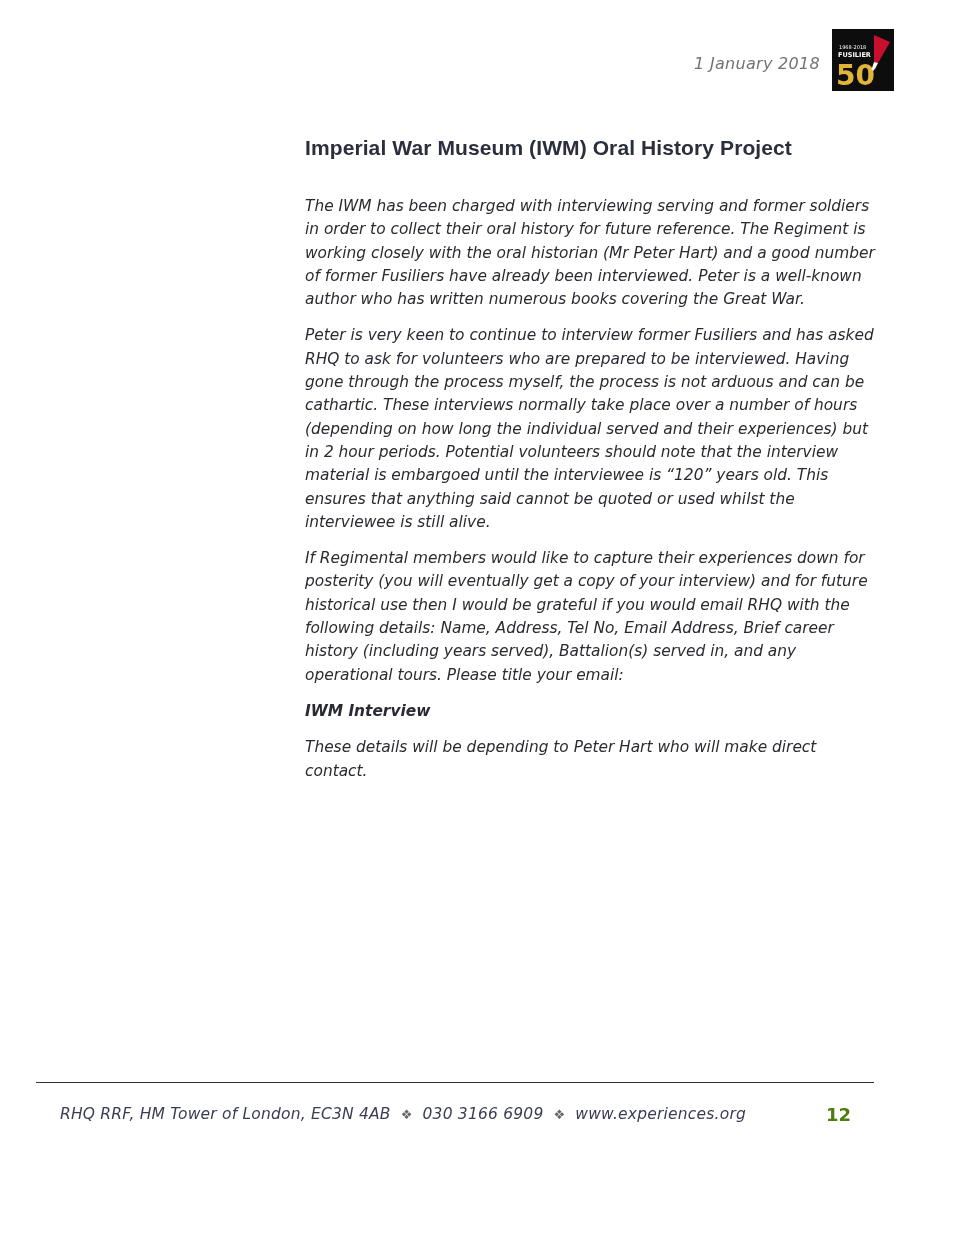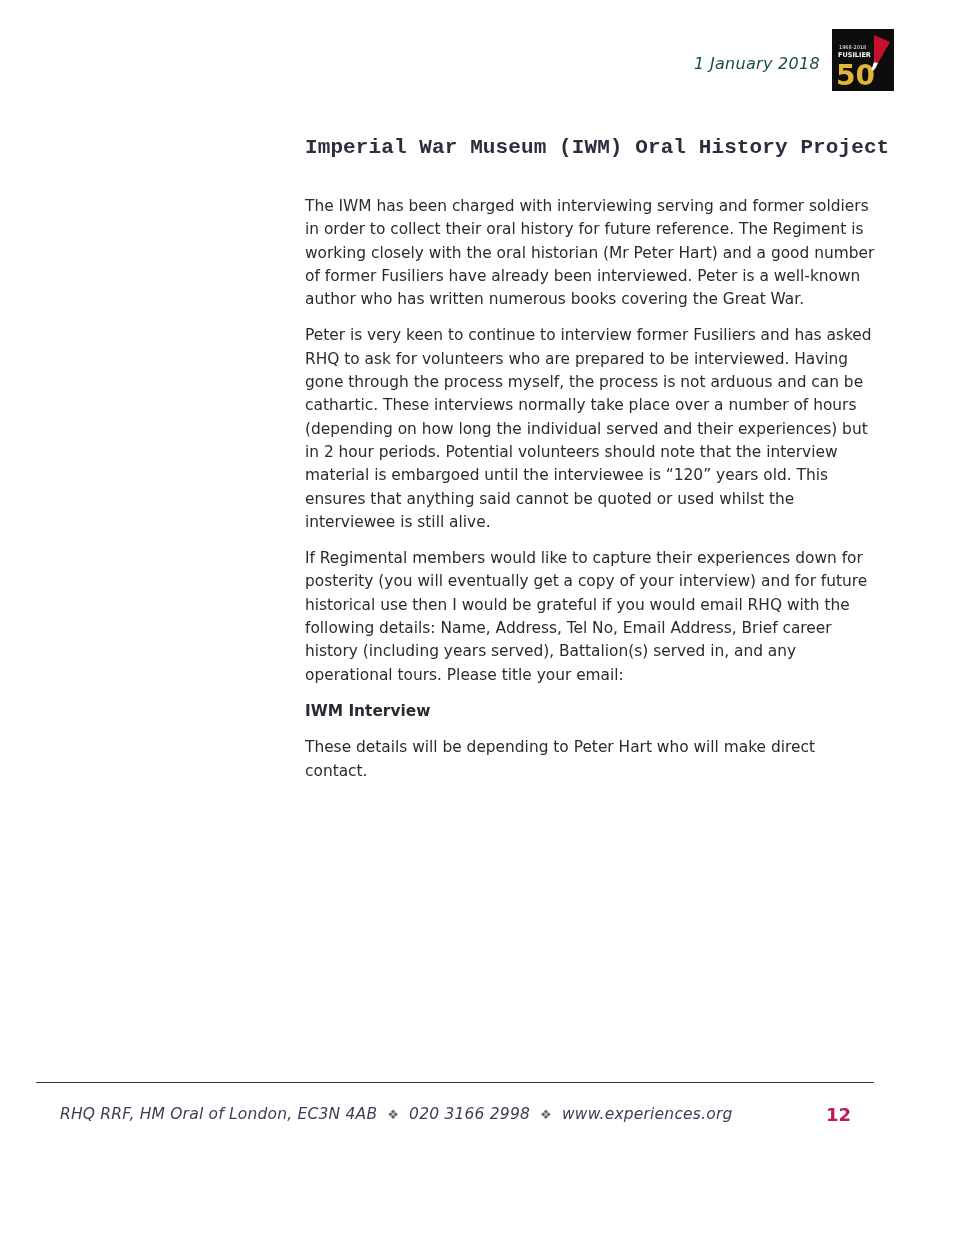--- a/index.html
+++ b/index.html
@@ -1,34 +1,34 @@
 <!DOCTYPE html>
 <html><head>
 <meta charset="utf-8">
 <style>
   html, body { margin: 0; padding: 0; background: #ffffff; }
   body { width: 960px; height: 1242px; position: relative; overflow: hidden;
          font-family: "DejaVu Sans", sans-serif; color: #2a2a33; }
   .date { position: absolute; left: 640px; top: 54px; width: 180px; text-align: right;
           font-family: "DejaVu Sans", sans-serif; font-style: italic; font-size: 16px;
-          letter-spacing: 0.3px; color: #14532d; }
+          letter-spacing: 0.3px; color: #737373; }
   .logo { position: absolute; left: 832px; top: 29px; width: 52px; height: 62px; background: #8b5cf6; }
   .logo svg { width: 62px; height: 62px; display: block; }
-  .title { position: absolute; left: 305px; top: 136px; font-family: Liberation Mono, monospace;
+  .title { position: absolute; left: 305px; top: 136px; font-family: Liberation Sans, sans-serif;
            font-weight: bold; font-size: 21px; color: #2b2f3d; letter-spacing: 0.1px; }
   .content { position: absolute; left: 305px; top: 195px; width: 570px;
-             font-family: "DejaVu Sans", sans-serif; font-size: 15.4px; line-height: 23.3px; color: #2a2a33; }
+             font-family: "DejaVu Sans", sans-serif; font-size: 15.4px; line-height: 23.3px; color: #2a2a33; font-style: italic; }
   .content p { margin: 0 0 13px 0; }
   .content p.bold { font-weight: bold; }
   .rule { position: absolute; left: 36px; top: 1082px; width: 838px; height: 1px; background: #333; }
   .footer { position: absolute; left: 60px; top: 1105px; font-family: "DejaVu Sans", sans-serif;
             font-style: italic; font-size: 15.5px; color: #3a3d55; letter-spacing: 0.2px; white-space: nowrap; }
   .footer .sep { font-style: normal; color: #666; margin: 0 10px; font-size: 13px; }
   .pagenum { position: absolute; left: 826px; top: 1104px; font-family: "DejaVu Sans", sans-serif;
-             font-weight: bold; font-size: 18px; color: #be185d; }
+             font-weight: bold; font-size: 18px; color: #4d7c0f; }
 </style>
 </head>
 <body>
 
 <div class="date">1 January 2018</div>
 
 <div class="logo">
   <svg viewBox="0 0 62 62">
     <rect x="0" y="0" width="62" height="62" fill="#0d0d0d"></rect>
     <polygon points="42,6 58,13 46,34 42,33" fill="#c8102e"></polygon>
@@ -46,16 +46,16 @@
   <p>The IWM has been charged with interviewing serving and former soldiers in order to collect their oral history for future reference. The Regiment is working closely with the oral historian (Mr Peter Hart) and a good number of former Fusiliers have already been interviewed.  Peter is a well-known author who has written numerous books covering the Great War.</p>
   <p>Peter is very keen to continue to interview former Fusiliers and has asked RHQ to ask for volunteers who are prepared to be interviewed.  Having gone through the process myself, the process is not arduous and can be cathartic.  These interviews normally take place over a number of hours (depending on how long the individual served and their experiences) but in 2 hour periods. Potential volunteers should note that the interview material is embargoed until the interviewee is “120” years old.  This ensures that anything said cannot be quoted or used whilst the interviewee is still alive.</p>
   <p>If Regimental members would like to capture their experiences down for posterity (you will eventually get a copy of your interview) and for future historical use then I would be grateful if you would email RHQ with the following details:  Name, Address, Tel No, Email Address, Brief career history (including years served), Battalion(s) served in, and any operational tours.  Please title your email:</p>
   <p class="bold">IWM Interview</p>
   <p>These details will be depending to Peter Hart who will make direct contact.</p>
 </div>
 
 <div class="rule"></div>
 
 <div class="footer">
-  <span>RHQ RRF, HM Oral of London, EC3N 4AB</span><span class="sep">❖</span><span>020 3166 2998</span><span class="sep">❖</span><span>www.experiences.org</span>
+  <span>RHQ RRF, HM Tower of London, EC3N 4AB</span><span class="sep">❖</span><span>030 3166 6909</span><span class="sep">❖</span><span>www.experiences.org</span>
 </div>
 
 <div class="pagenum">12</div>
 
 </body></html>

